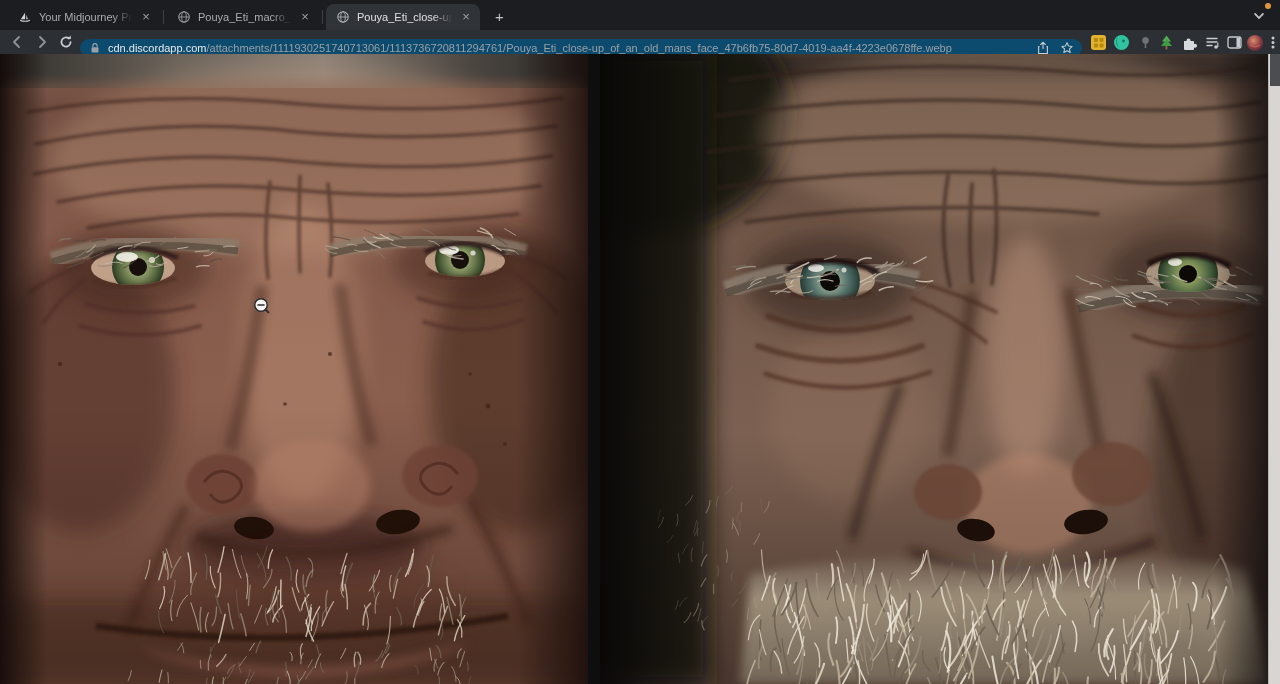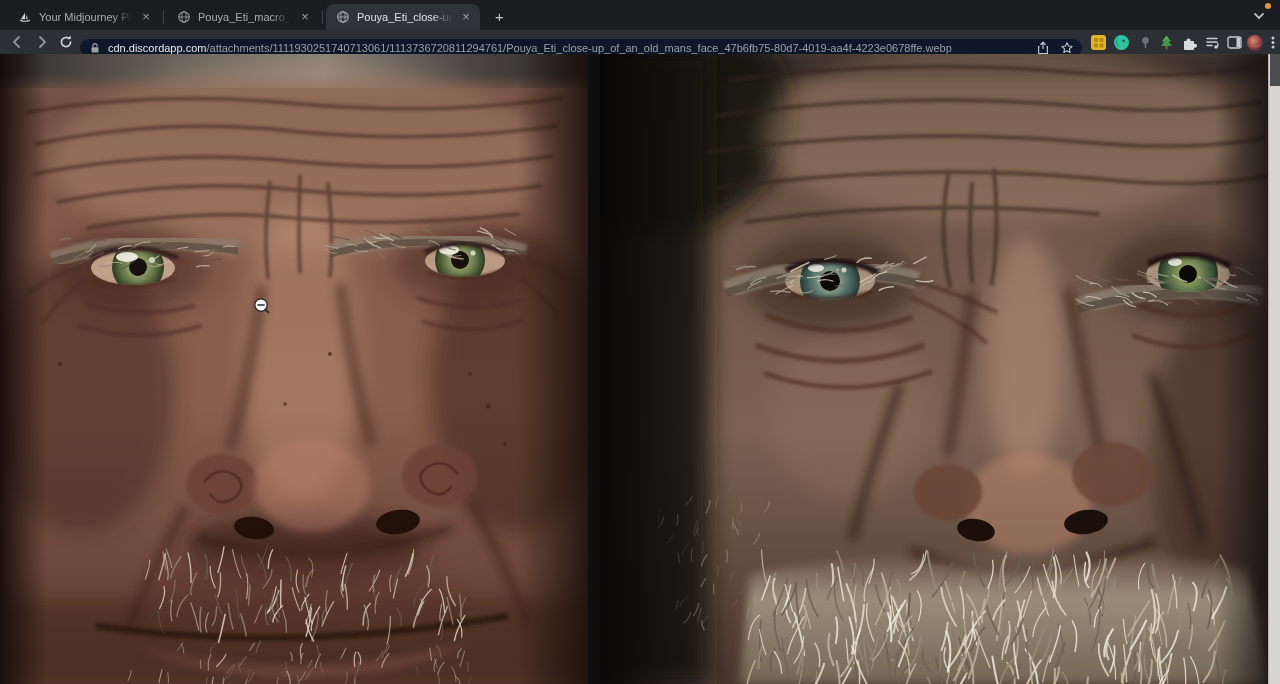--- a/index.html
+++ b/index.html
@@ -23,21 +23,21 @@
   .tabsep { position:absolute; top:10px; width:1px; height:14px; background:#3c3f43; }
   .newtab { position:absolute; left:489px; top:7px; width:21px; height:21px; border-radius:50%;
     color:#c3c6ca; font-size:15px; line-height:20px; text-align:center; }
   .tabsearch { position:absolute; right:12px; top:7px; width:18px; height:18px; color:#c3c6ca; }
   .notifdot { position:absolute; right:9px; top:3px; width:6px; height:6px; border-radius:50%; }
 
   
   #toolbar { position:absolute; left:0; top:30px; width:1280px; height:24px; background:#2c2f33; }
   .navbtn { position:absolute; top:3px; width:18px; height:18px; }
   #omnibox { position:absolute; left:80px; top:9px; width:1002px; height:18px; border-radius:9px;
-    background:#0f172a; display:flex; align-items:center; padding:0 8px; }
+    background:#0c4a6e; display:flex; align-items:center; padding:0 8px; }
   #omnibox .url { font-size:11px; white-space:nowrap; overflow:hidden; flex:1; margin-left:6px; }
   #omnibox .url .dom { color:#e8eaed; }
   #omnibox .url .path { color:#9aa0a6; }
   .boxicon { width:14px; height:14px; flex:0 0 14px; }
   .extbtn { position:absolute; top:4px; width:17px; height:17px; }
 
   
   #content { position:absolute; left:0; top:54px; width:1280px; height:630px; background:#0e0e0f; }
   .portrait { position:absolute; top:0; height:630px; }
   #scrollbar { position:absolute; left:1268px; top:0; width:12px; height:630px; background:#d9d5d2;

